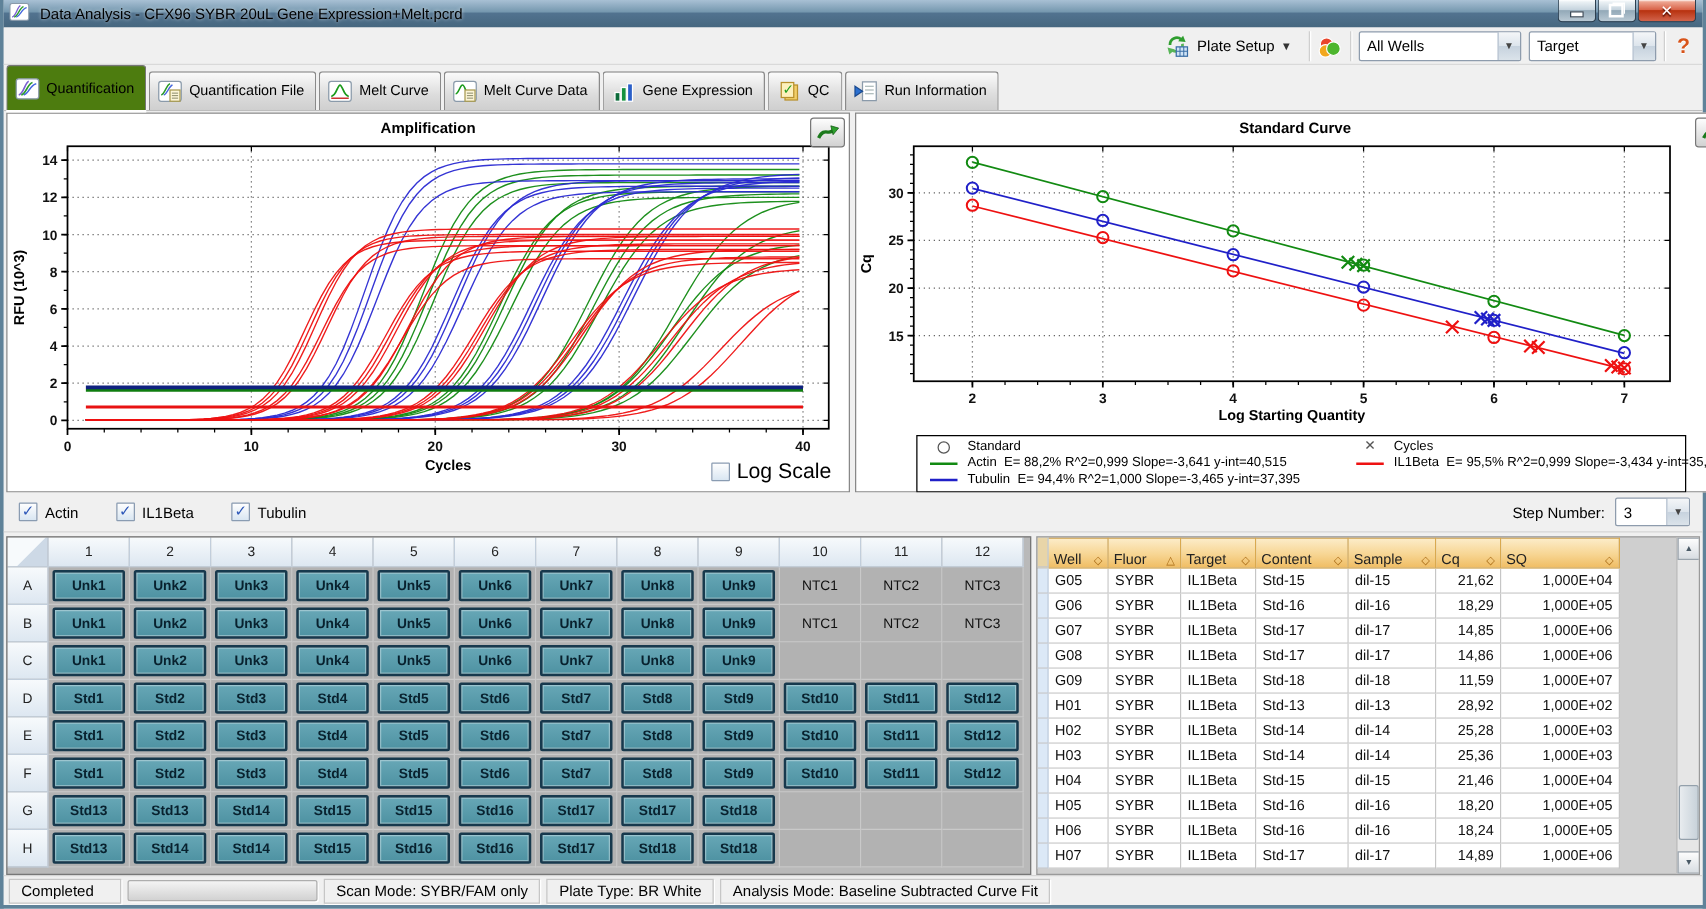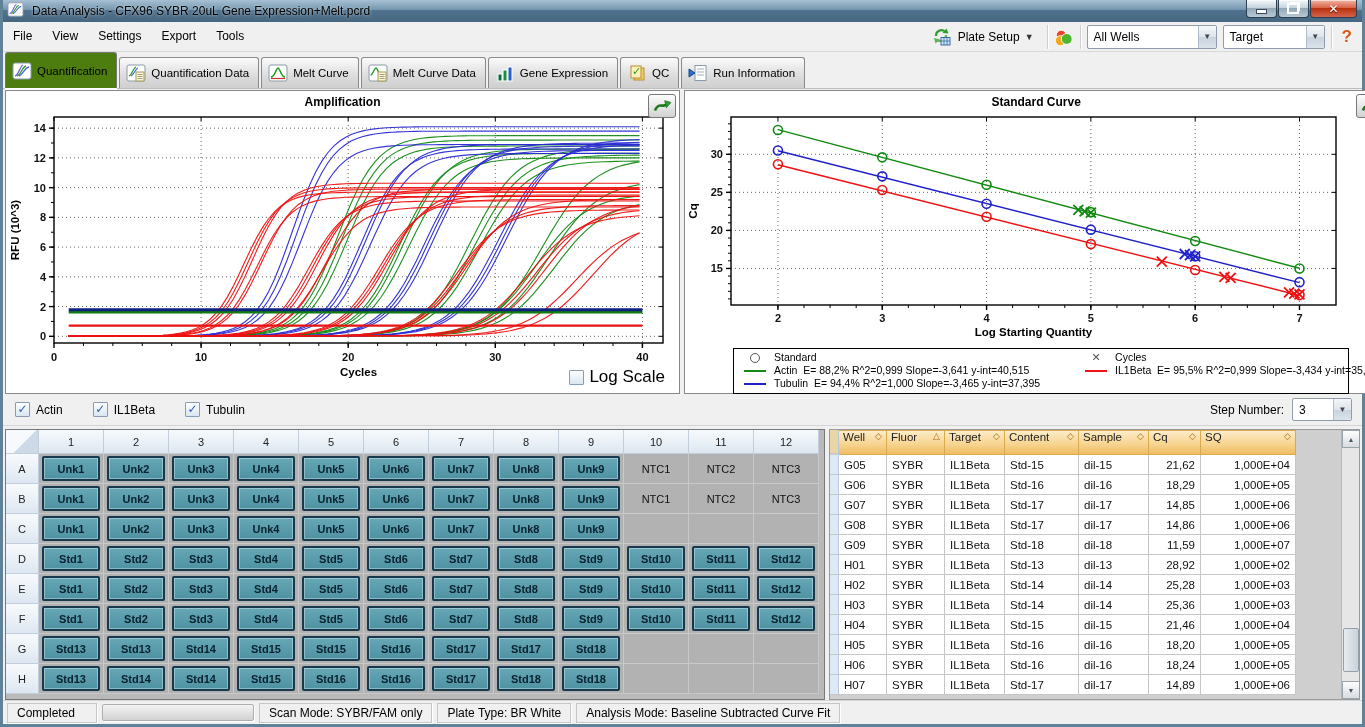--- a/index.html
+++ b/index.html
@@ -60,21 +60,21 @@
   .pcell{display:flex;align-items:center;justify-content:center;font-size:11px;color:#222;}
   .chead,.rhead{background:linear-gradient(#f7fafc,#dde7f1);border-right:1px solid #c2cedb;border-bottom:1px solid #c2cedb;}
   .corner{background:linear-gradient(135deg,#f7fafc 55%,#cdd9e6 56%);border-right:1px solid #c2cedb;border-bottom:1px solid #c2cedb;}
   .pwell{padding:2px 3px;border-right:1px solid #c9c9c9;border-bottom:1px solid #c9c9c9;background:#b2b2b2;display:flex;}
   .welltag{flex:1;display:flex;align-items:center;justify-content:center;background:linear-gradient(#67a7b6,#4e92a2);border:2px solid #17394d;border-radius:2px;box-shadow:inset 0 0 0 1px rgba(255,255,255,.35);font-size:11px;font-weight:600;color:#08212e;}
   .flatcell{flex:1;display:flex;align-items:center;justify-content:center;font-size:11px;color:#111;}
   
   .tablewrap{flex:1;position:relative;background:#cfcfcf;border:1px solid #9a9a9a;overflow:hidden;}
   #dtable{position:absolute;left:0;top:0;}
   .trow{display:flex;}
-  .th{height:23px;background:linear-gradient(#fcecc8,#f7d592 55%,#f0bd64);border:1px solid #d9a94f;border-left:none;display:flex;align-items:flex-start;justify-content:space-between;padding:0 4px;font-size:11.5px;color:#222;}
+  .th{height:23px;background:linear-gradient(#fcecc8,#f7d592 55%,#f0bd64);border:1px solid #d9a94f;border-left:none;display:flex;align-items:flex-end;justify-content:space-between;padding:0 4px;font-size:11.5px;color:#222;}
   .th:first-of-type{border-left:1px solid #d9a94f;}
   .th .sg{color:#a86a14;font-size:9px;}
   .stripe{width:8px;background:#dce9f7;border-right:1px solid #b9c8da;border-bottom:1px solid #c6c6c6;flex:none;}
   .td{height:19px;background:#fff;border-right:1px solid #c6c6c6;border-bottom:1px solid #c6c6c6;display:flex;align-items:center;padding:0 5px;font-size:11.5px;color:#111;white-space:nowrap;}
   .td.num{justify-content:flex-end;}
   .vscroll{position:absolute;right:0;top:0;bottom:0;width:17px;background:#e6e6e6;border-left:1px solid #b5b5b5;}
   .sbtn{position:absolute;left:0;width:16px;height:16px;background:linear-gradient(#fdfdfd,#d8dde2);border:1px solid #9aa4ad;display:flex;align-items:center;justify-content:center;font-size:7px;color:#4a5a66;}
   .sthumb{position:absolute;left:1px;width:14px;height:42px;background:linear-gradient(90deg,#e8ecef,#c8d2da);border:1px solid #93a0ab;border-radius:2px;}
   
   .statusbar{height:23px;display:flex;align-items:center;gap:5px;padding:0 4px;background:#f0f0f0;border-top:1px solid #d5d5d5;}
@@ -103,27 +103,20 @@
       <div class="winbtn max">
           <span class="glyph-max"></span>
         </div>
       <div class="winbtn close">
           <span class="glyph-x">✕</span>
         </div>
     </div>
   </div>
 
   <div class="menubar">
-    <div id="menu-items" style="display: flex;">
-        <span class="menu-item">File</span>
-        <span class="menu-item">View</span>
-        <span class="menu-item">Settings</span>
-        <span class="menu-item">Export</span>
-        <span class="menu-item">Tools</span>
-      </div>
     <div class="toolbar-right">
       <div class="plate-setup">
         <span class="tabicon">
           <svg viewBox="0 0 18 18" width="18" height="18">
               <path d="M3 8 A5.5 5.5 0 0 1 12 3.5" stroke="#2f9e2f" stroke-width="2.2" fill="none"></path>
               <polygon points="13.5,0.5 15.5,5.5 9.5,5 " fill="#2f9e2f"></polygon>
               <path d="M13 7 A5.5 5.5 0 0 1 5 12.5" stroke="#57b557" stroke-width="2.2" fill="none"></path>
               <polygon points="2.5,15.5 1,10 7,11.5" fill="#57b557"></polygon>
               <rect x="8" y="9.5" width="9" height="7.5" fill="#cfe3f6" stroke="#3a6ea5"></rect>
               <line x1="8" y1="13" x2="17" y2="13" stroke="#3a6ea5" stroke-width="0.8"></line>
@@ -173,21 +166,21 @@
           <svg viewBox="0 0 20 18" width="20" height="18">
             <rect x="1" y="1" width="18" height="16" rx="2" fill="#fff" stroke="#8a9aaa"></rect>
             <path d="M3 12 C6 11 7 4 10 3" stroke="#2a9a2a" stroke-width="1.2" fill="none"></path>
             <path d="M5 12 C8 11 9 5 12 4" stroke="#4466dd" stroke-width="1.2" fill="none"></path>
             <rect x="10" y="8" width="8" height="9" fill="#fdf6d8" stroke="#a89a50"></rect>
             <line x1="11.5" y1="10.5" x2="16.5" y2="10.5" stroke="#8a8a6a" stroke-width="0.8"></line>
             <line x1="11.5" y1="12.5" x2="16.5" y2="12.5" stroke="#8a8a6a" stroke-width="0.8"></line>
             <line x1="11.5" y1="14.5" x2="16.5" y2="14.5" stroke="#8a8a6a" stroke-width="0.8"></line>
           </svg>
         </span>
-        <span>Quantification Data</span>
+        <span>Quantification File</span>
       </div>
       <div class="tab">
         <span class="tabicon">
           <svg viewBox="0 0 20 18" width="20" height="18">
             <rect x="1" y="1" width="18" height="16" rx="2" fill="#fff" stroke="#8a9aaa"></rect>
             <path d="M3 13 C7 13 8 4 10 4 C12 4 13 13 17 13" stroke="#1a9a1a" stroke-width="1.4" fill="none"></path>
             <line x1="3" y1="14.5" x2="17" y2="14.5" stroke="#cc3333" stroke-width="1.2"></line>
           </svg>
         </span>
         <span>Melt Curve</span>

